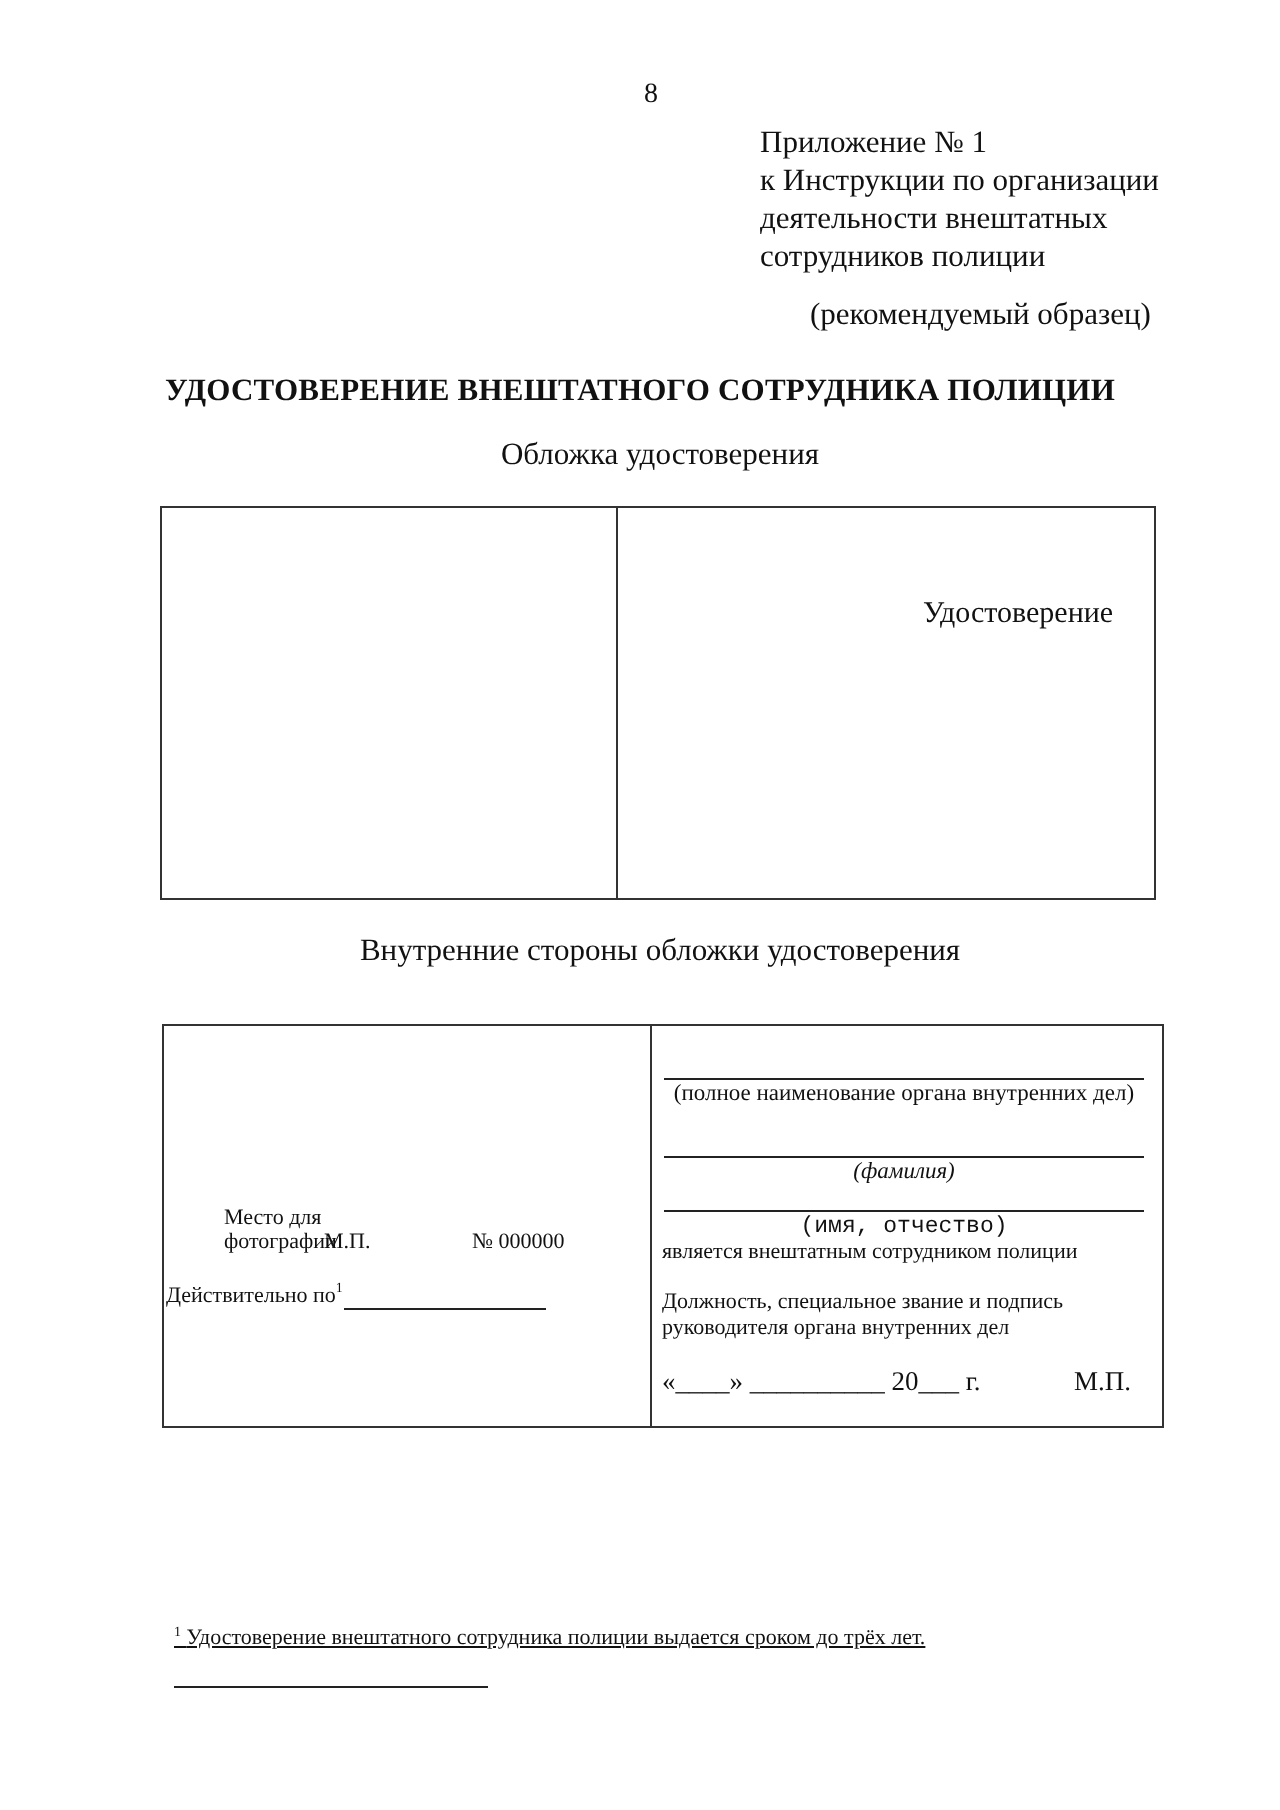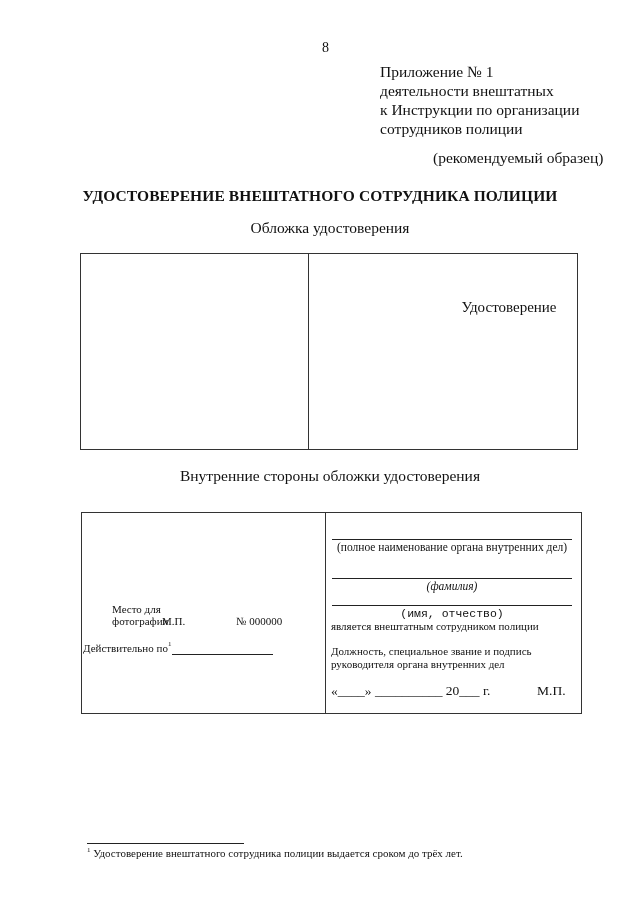--- a/index.html
+++ b/index.html
@@ -24,21 +24,20 @@
     .appendix {
       left: 380px; top: 62px;
       font-size: 15.5px;
       line-height: 19px;
     }
     .appendix div { white-space: nowrap; }
     .sample-note {
       left: 405px; top: 149px;
       font-size: 15.5px;
       white-space: nowrap;
-      margin-left: 28px;
     }
     .doc-title {
       left: 0; width: 640px; top: 187px;
       text-align: center;
       font-size: 15.5px;
       font-weight: bold;
       letter-spacing: 0.1px;
       white-space: nowrap;
     }
     .section-heading {
@@ -126,35 +125,36 @@
       left: 537px; top: 683px;
       font-size: 13.5px;
       white-space: nowrap;
     }
 
     .footnote-rule {
       left: 87px; top: 843px; width: 157px;
       border-top: 1.3px solid #222;
     }
     .footnote {
-      left: 87px; top: 847px;
+      left: 87px; top: 813px;
       font-size: 11px;
       white-space: nowrap;
+      text-decoration: underline;
     }
     .footnote sup { font-size: 7px; vertical-align: top; position: relative; top: -1px; }
   </style>
 </head>
 <body>
 
 <div class="abs page-number">8</div>
 
 <div class="abs appendix">
   <div>Приложение № 1</div>
+  <div>к Инструкции по организации</div>
   <div>деятельности внештатных</div>
-  <div>к Инструкции по организации</div>
   <div>сотрудников полиции</div>
 </div>
 
 <div class="abs sample-note">(рекомендуемый образец)</div>
 
 <div class="abs doc-title">УДОСТОВЕРЕНИЕ ВНЕШТАТНОГО СОТРУДНИКА ПОЛИЦИИ</div>
 
 <div class="abs section-heading cover-heading">Обложка удостоверения</div>
 
 <div class="abs box cover-box"></div>

